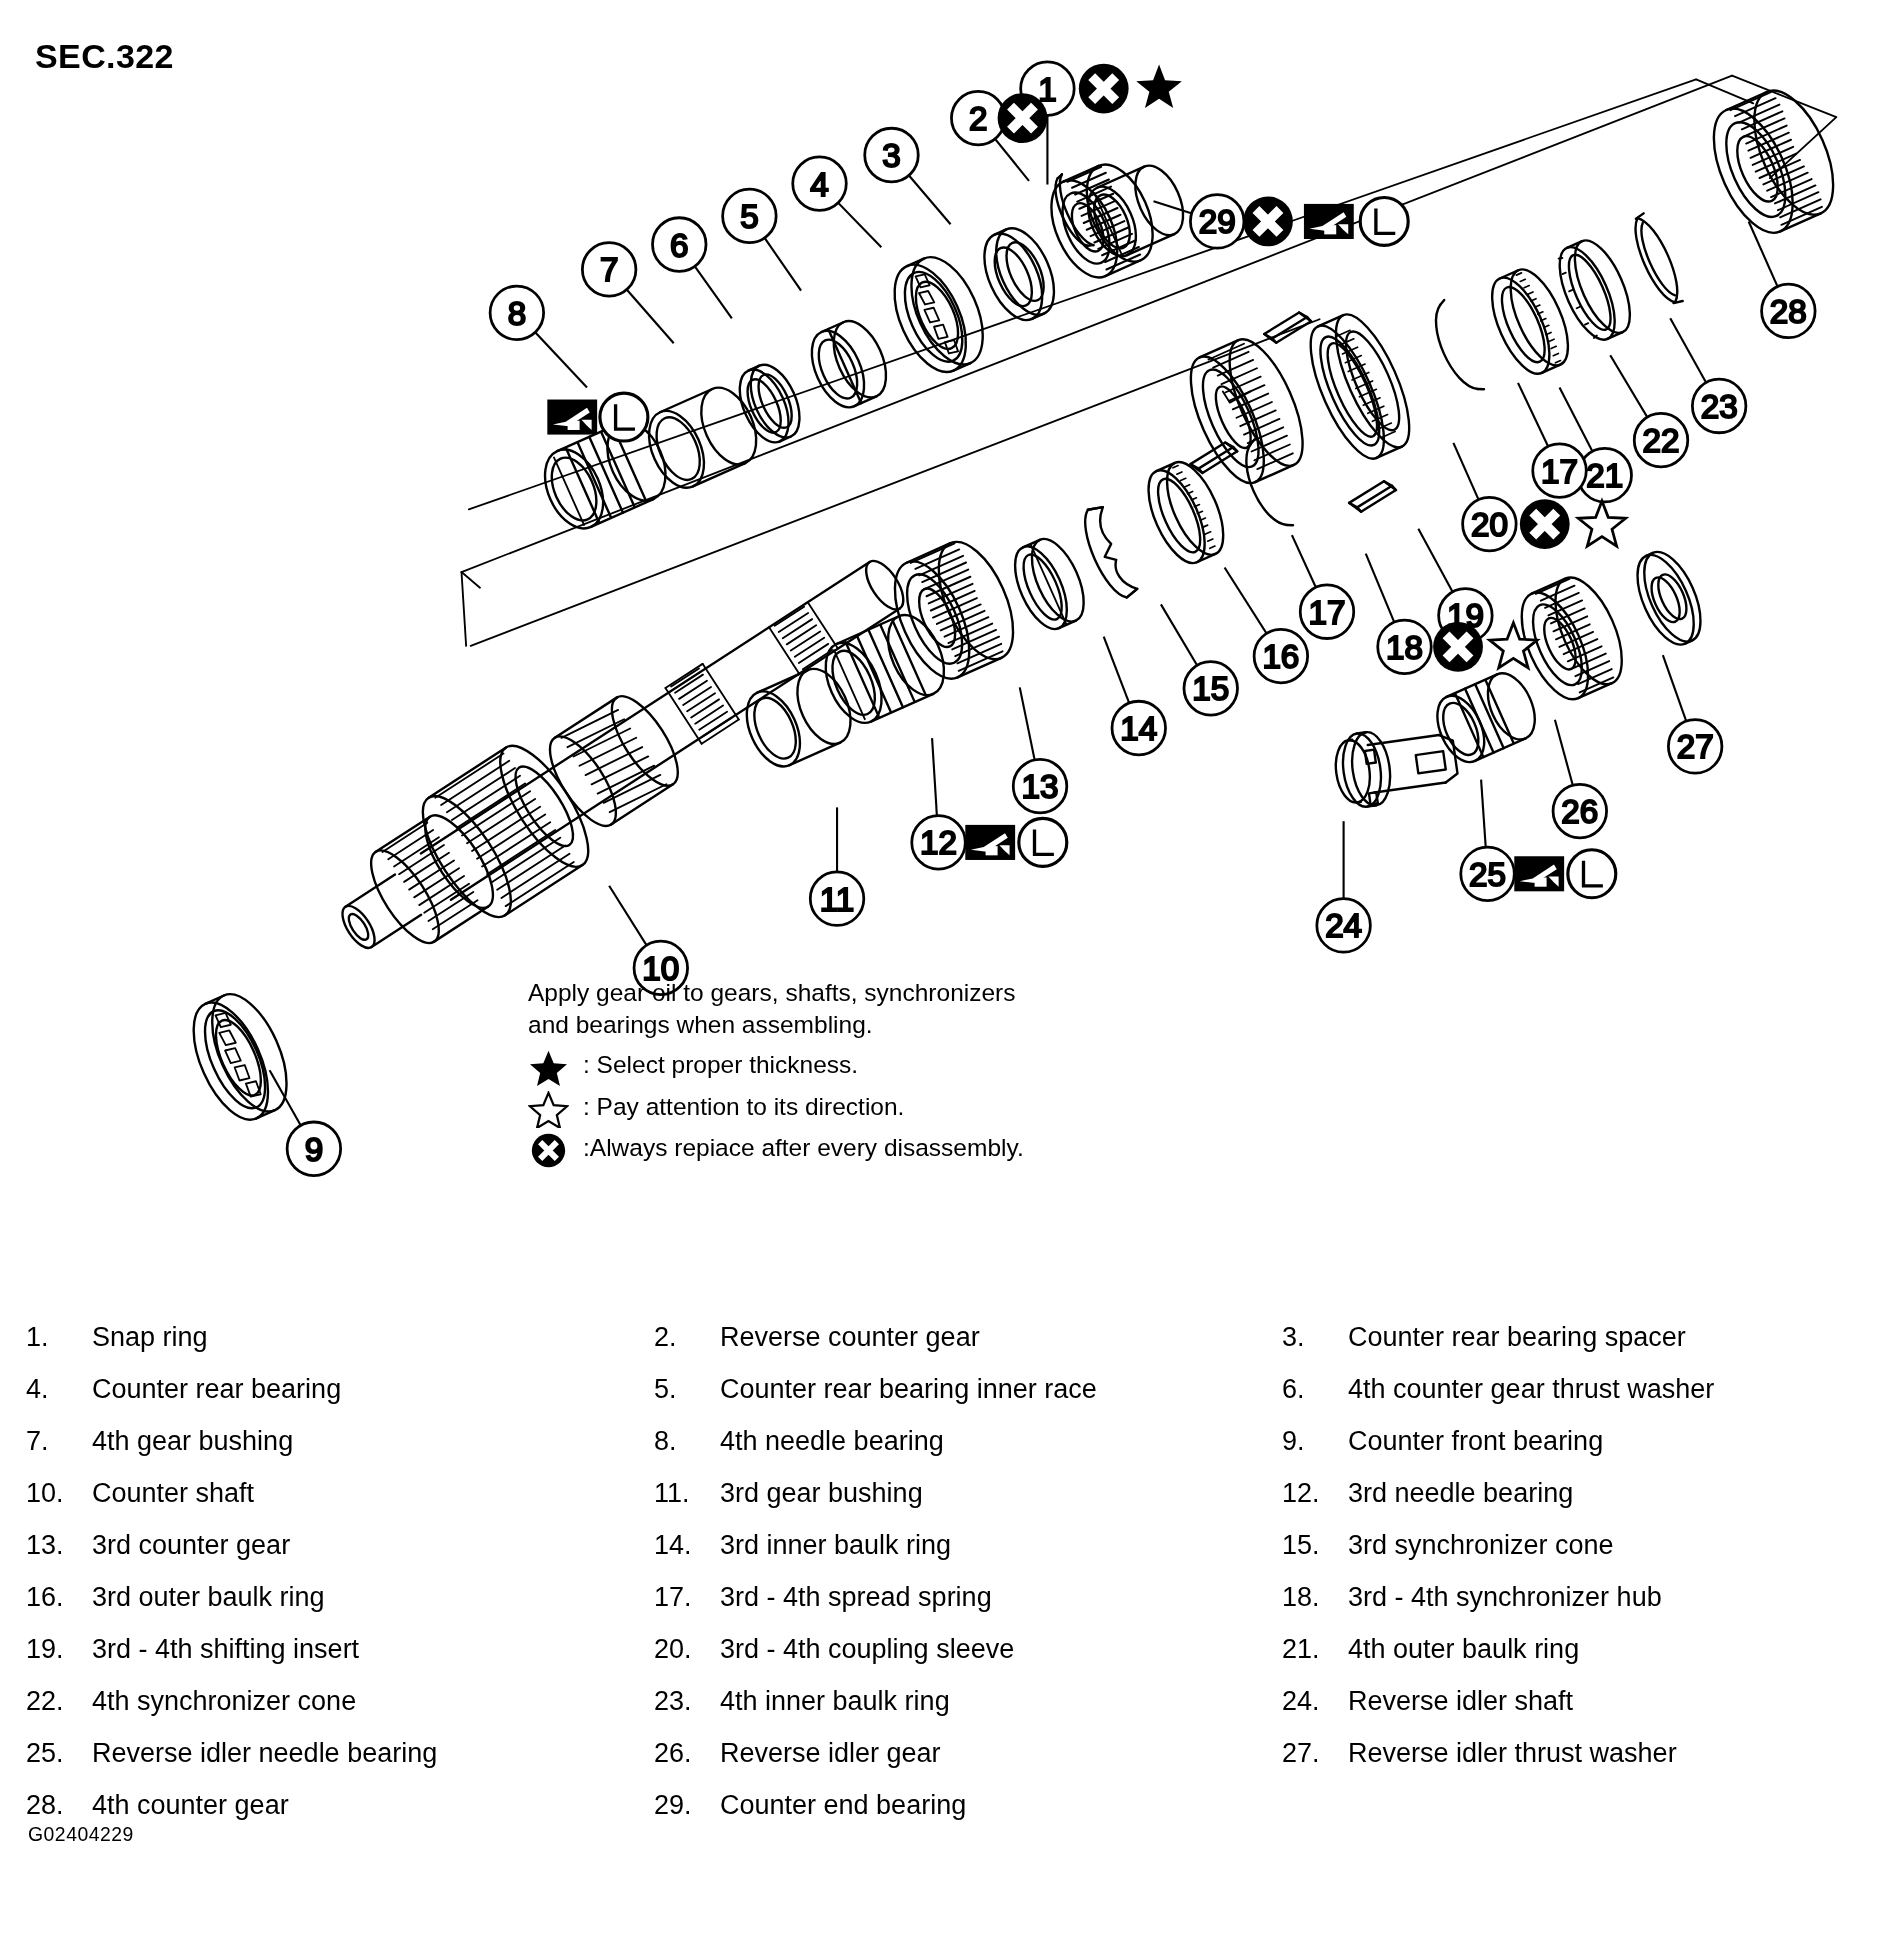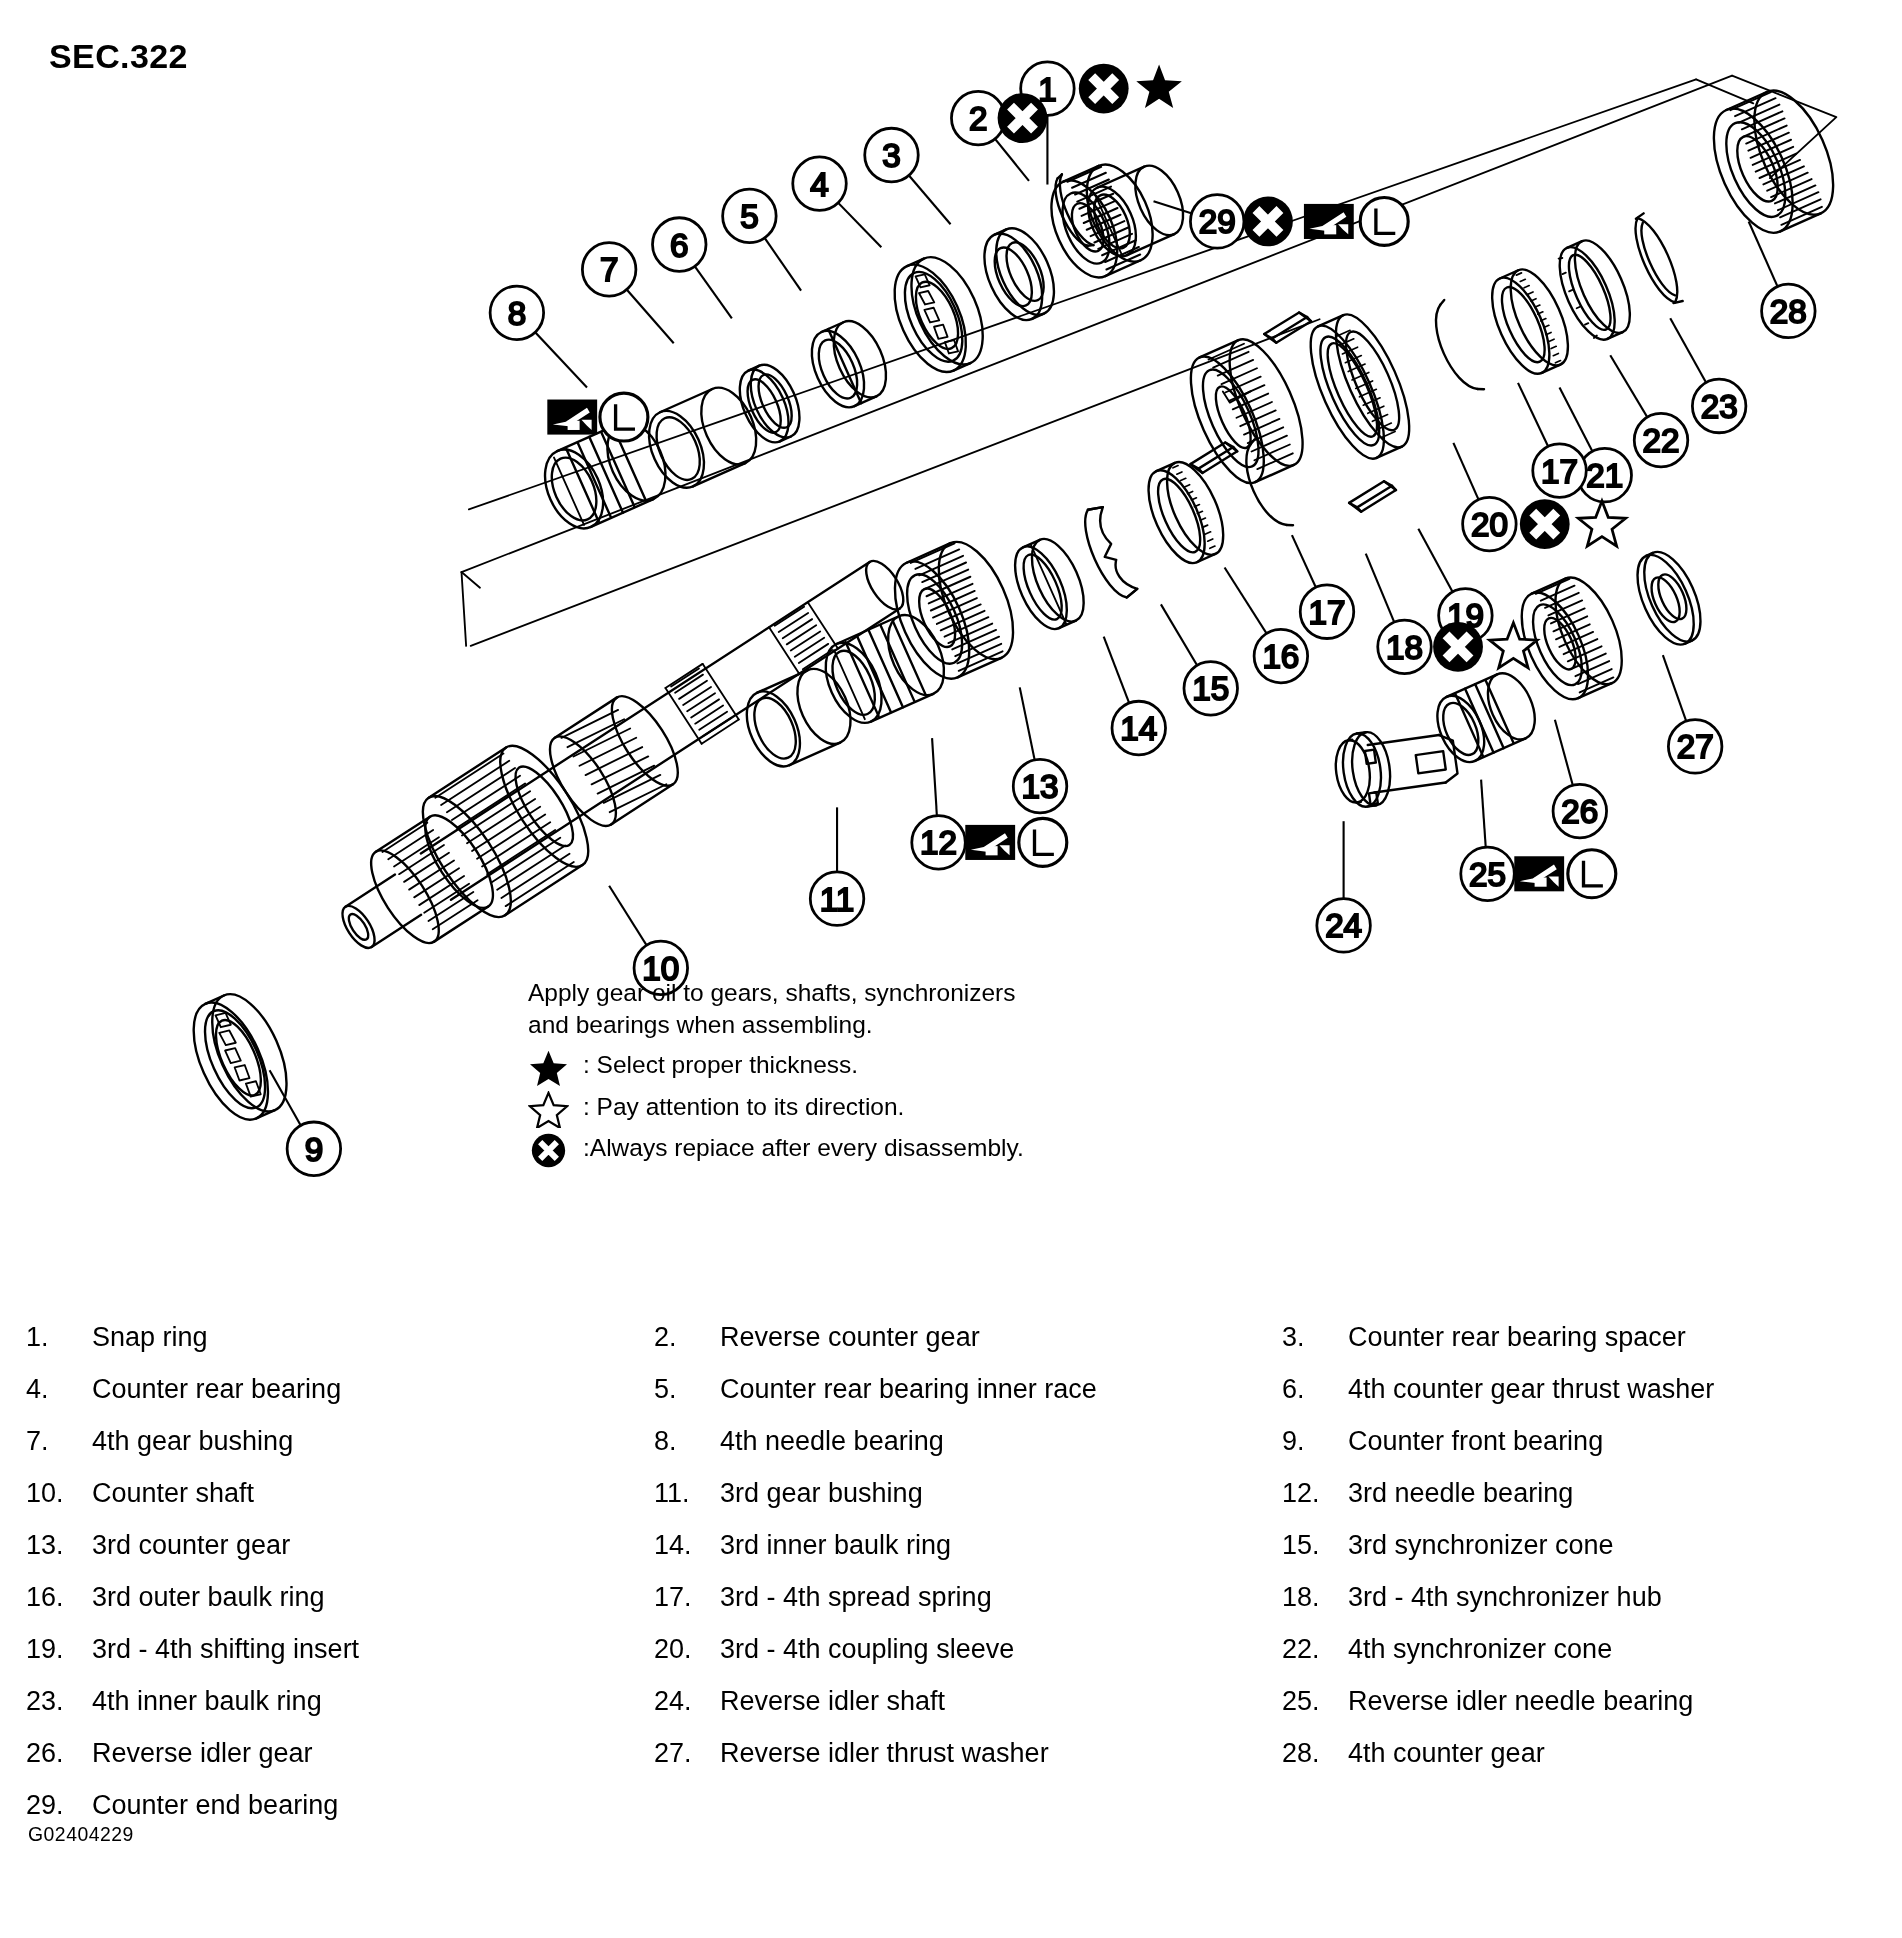--- a/index.html
+++ b/index.html
@@ -2,21 +2,21 @@
 <html style="font-size:14.8px"><head>
 <meta charset="utf-8">
 <title>SEC.322 Transmission Exploded View</title>
 <style>
   html,body{margin:0;padding:0;background:#fff;}
   body{
     width:1902px;height:1938px;position:relative;overflow:hidden;
     font-family:"Liberation Sans",sans-serif;color:#000;
   }
   #page-title{
-    position:absolute;left:49px;top:37px;
+    position:absolute;left:35px;top:37px;
     font-size:34px;font-weight:bold;letter-spacing:0.4px;
   }
   #figure-area{position:absolute;left:0;top:0;width:1902px;height:1301px;}
   #figure-area svg{display:block;}
 
   
   #notes{position:absolute;left:528px;top:977px;width:646px;}
   .note-line{font-size:24.5px;line-height:32px;white-space:nowrap;}
   .note-row{display:flex;align-items:flex-start;margin-top:8.3px;}
   .note-sym{width:55px;flex:0 0 55px;text-align:left;position:relative;height:33px;}
@@ -769,20 +769,24 @@
     </div>
     <div class="part-item">
       <div class="part-num">19.</div>
       <div class="part-label">3rd - 4th shifting insert</div>
     </div>
     <div class="part-item">
       <div class="part-num">20.</div>
       <div class="part-label">3rd - 4th coupling sleeve</div>
     </div>
     <div class="part-item">
+      <div class="part-num">21.</div>
+      <div class="part-label">4th outer baulk ring</div>
+    </div>
+    <div class="part-item">
       <div class="part-num">22.</div>
       <div class="part-label">4th synchronizer cone</div>
     </div>
     <div class="part-item">
       <div class="part-num">23.</div>
       <div class="part-label">4th inner baulk ring</div>
     </div>
     <div class="part-item">
       <div class="part-num">24.</div>
       <div class="part-label">Reverse idler shaft</div>

